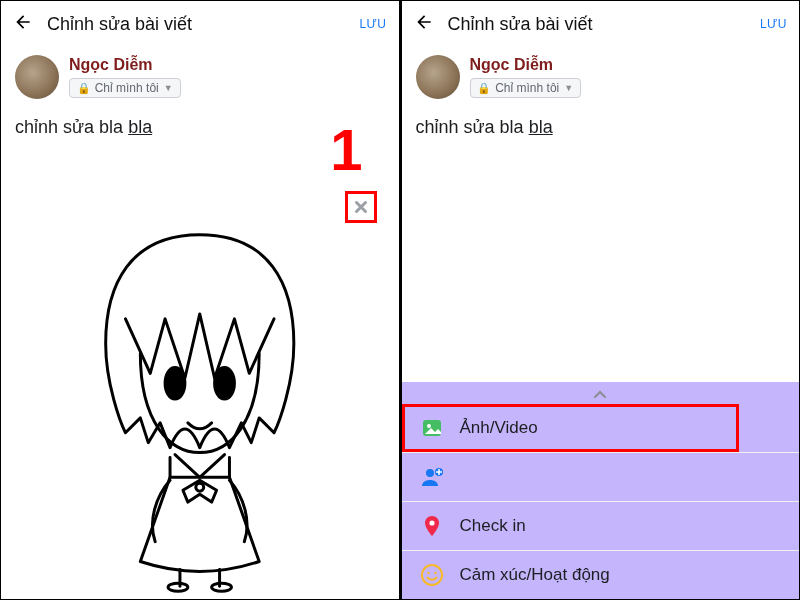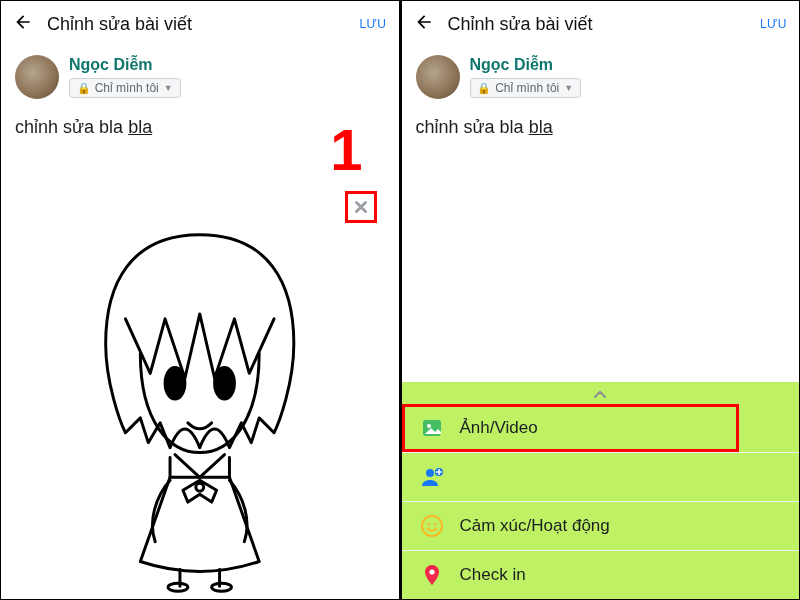--- a/index.html
+++ b/index.html
@@ -58,21 +58,21 @@
     height: 44px;
     border-radius: 50%;
     background: radial-gradient(circle at 40% 40%, #b5a48c, #8a7155 60%, #5a4a36);
     margin-right: 10px;
     flex-shrink: 0;
   }
   .author-meta { display: flex; flex-direction: column; }
   .author-name {
     font-weight: 700;
     font-size: 16px;
-    color: #0f766e;
+    color: #7f1d1d;
   }
   .privacy-pill {
     align-self: flex-start;
     margin-top: 4px;
     border: 1px solid #ccd0d5;
     border-radius: 4px;
     padding: 2px 7px;
     font-size: 12px;
     color: #616770;
     display: flex;
@@ -119,21 +119,21 @@
     right: 70px;
     bottom: 4px;
   }
   .drawing-wrap svg { width: 100%; height: 100%; }
   
   .sheet {
     position: absolute;
     left: 0;
     right: 0;
     bottom: 0;
-    background: #bef264;
+    background: #c4b5fd;
   }
   .sheet-handle {
     text-align: center;
     color: #8a8d91;
     font-size: 14px;
     padding: 4px 0 2px 0;
   }
   .sheet-row {
     display: flex;
     align-items: center;
@@ -293,36 +293,36 @@
           <svg width="24" height="24" viewBox="0 0 24 24">
               <circle cx="10" cy="8" r="4" fill="#1877f2"></circle>
               <path d="M2 21c0-4 4-6 8-6s8 2 8 6" fill="#1877f2"></path>
               <circle cx="19" cy="7" r="4" fill="#1877f2"></circle>
               <path d="M19 7h-3M19 7v-3M19 7v3M19 7h3" stroke="#fff" stroke-width="1.5"></path>
             </svg>
         </span>
       </div>
 
       <div class="sheet-row">
+        <span class="sheet-icon icon-checkin">
+          <svg width="24" height="24" viewBox="0 0 24 24">
+              <path d="M12 2C8 2 5 5 5 9c0 5 7 13 7 13s7-8 7-13c0-4-3-7-7-7z" fill="#f02849"></path>
+              <circle cx="12" cy="9" r="2.6" fill="#fff"></circle>
+            </svg>
+        </span>
+        <span>Check in</span>
+      </div>
+
+      <div class="sheet-row">
         <span class="sheet-icon icon-feel">
           <svg width="24" height="24" viewBox="0 0 24 24">
               <circle cx="12" cy="12" r="10" fill="none" stroke="#f7b928" stroke-width="2"></circle>
               <circle cx="8.5" cy="10" r="1.3" fill="#f7b928"></circle>
               <circle cx="15.5" cy="10" r="1.3" fill="#f7b928"></circle>
               <path d="M7.5 14.5 Q12 19 16.5 14.5" stroke="#f7b928" stroke-width="2" fill="none" stroke-linecap="round"></path>
             </svg>
         </span>
         <span>Cảm xúc/Hoạt động</span>
       </div>
-
-      <div class="sheet-row">
-        <span class="sheet-icon icon-checkin">
-          <svg width="24" height="24" viewBox="0 0 24 24">
-              <path d="M12 2C8 2 5 5 5 9c0 5 7 13 7 13s7-8 7-13c0-4-3-7-7-7z" fill="#f02849"></path>
-              <circle cx="12" cy="9" r="2.6" fill="#fff"></circle>
-            </svg>
-        </span>
-        <span>Check in</span>
-      </div>
     </div>
   </div>
 
 </div>
 
 </body></html>

